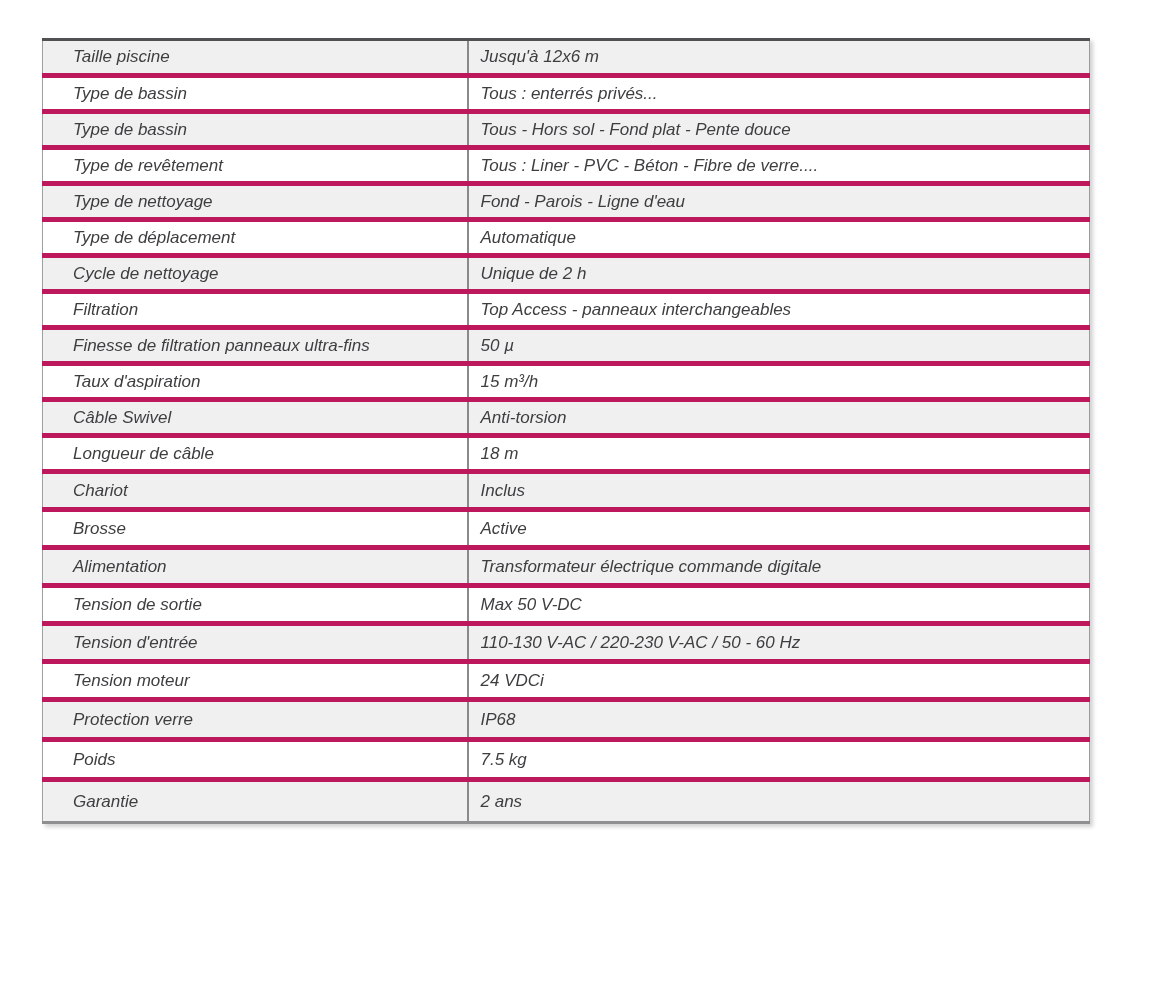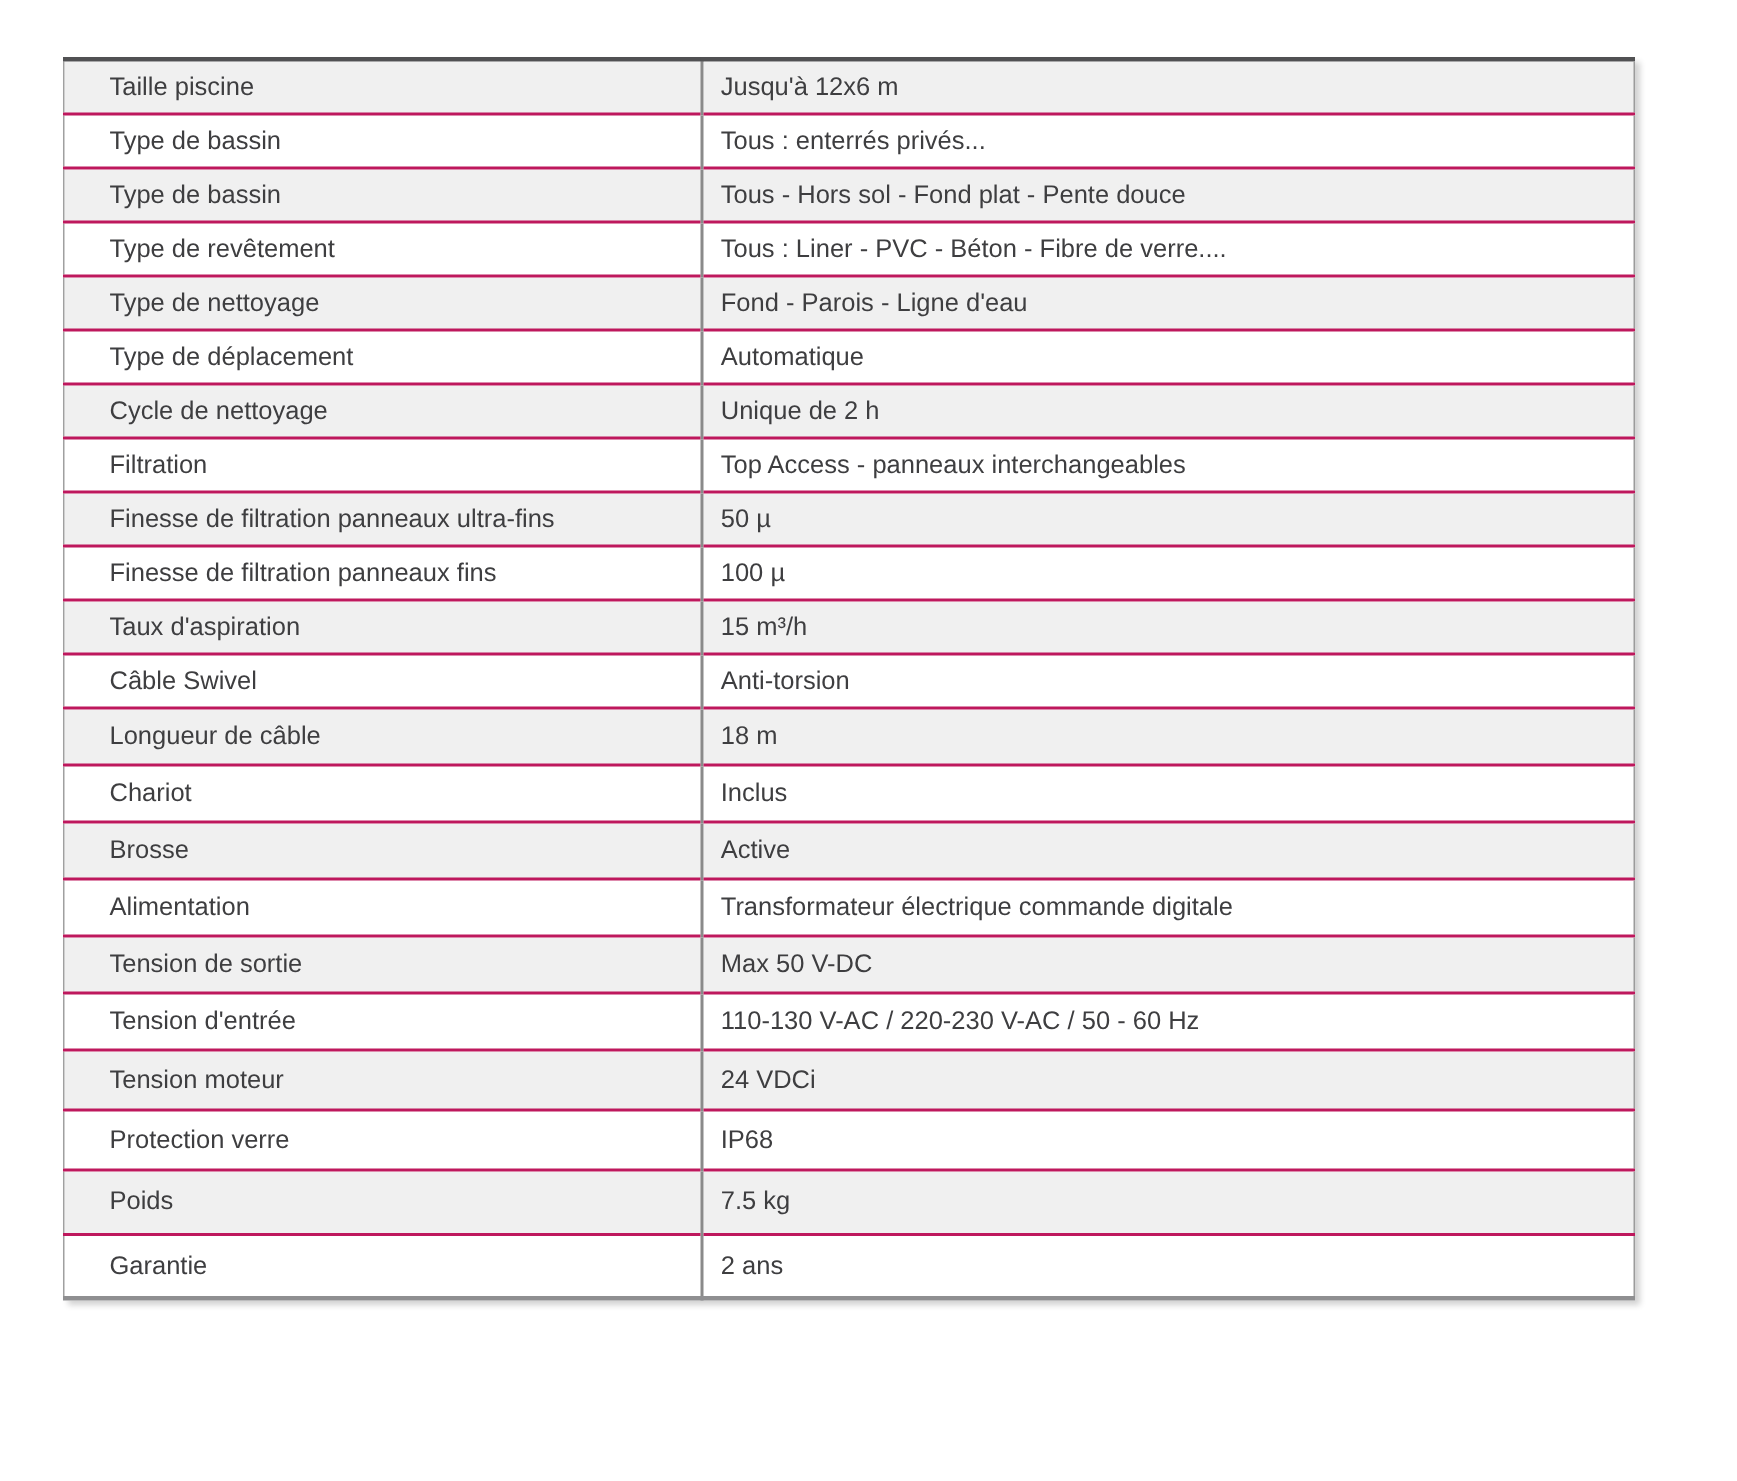--- a/index.html
+++ b/index.html
@@ -24,20 +24,21 @@
     top: 38px;
     width: 1048px;
     border-collapse: collapse;
     table-layout: fixed;
     border-left: 1px solid #a0a0a0;
     border-right: 1px solid #9b9b9b;
     border-top: 3px solid #515153;
     border-bottom: 3px solid #8f8f91;
     box-shadow: 3px 3px 4px rgba(0,0,0,0.18);
     background: #ffffff;
+    font-style: italic;
   }
 
   table.specs td {
     font-size: 17px;
     color: #3e3e40;
     vertical-align: middle;
     white-space: nowrap;
     overflow: hidden;
   }
 
@@ -51,21 +52,21 @@
     padding-left: 12px;
     padding-right: 8px;
     border-left: 2px solid #8a8a8a;
   }
 
   
   table.specs tr:nth-child(odd)  { background: #f0f0f0; }
   table.specs tr:nth-child(even) { background: #ffffff; }
 
   
-  table.specs tr + tr td { border-top: 2px solid #be185d; }
+  table.specs tr + tr td { border-top: 5px solid #be185d; }
 
   
   table.specs tr                 { height: 36px; }
   table.specs tr:nth-child(n+13) { height: 38px; margin-left: 32px; }
   table.specs tr:nth-child(n+19) { height: 40px; }
   table.specs tr:nth-child(n+21) { height: 43px; border-radius: 11px; }
   table.specs tr:nth-child(n+23) { height: 49px; }
 </style>
 </head>
 <body>
@@ -101,24 +102,20 @@
         <td class="label-cell">Cycle de nettoyage</td>
         <td class="value-cell">Unique de 2 h</td>
       </tr>
       <tr>
         <td class="label-cell">Filtration</td>
         <td class="value-cell">Top Access - panneaux interchangeables</td>
       </tr>
       <tr>
         <td class="label-cell">Finesse de filtration panneaux ultra-fins</td>
         <td class="value-cell">50 µ</td>
-      </tr>
-      <tr>
-        <td class="label-cell">Finesse de filtration panneaux fins</td>
-        <td class="value-cell">100 µ</td>
       </tr>
       <tr>
         <td class="label-cell">Taux d'aspiration</td>
         <td class="value-cell">15 m³/h</td>
       </tr>
       <tr>
         <td class="label-cell">Câble Swivel</td>
         <td class="value-cell">Anti-torsion</td>
       </tr>
       <tr>

